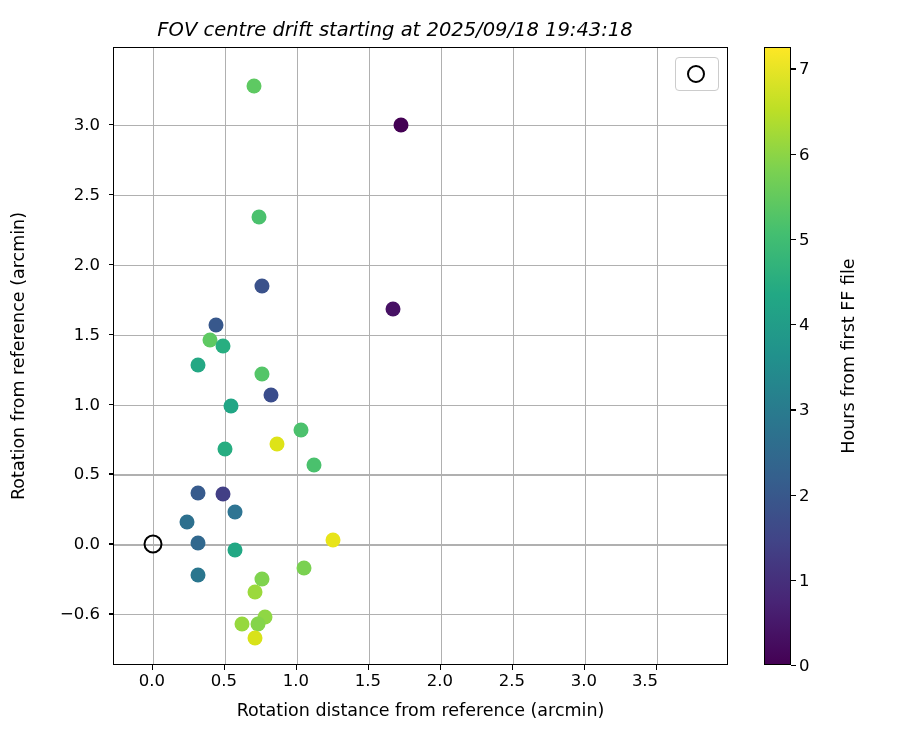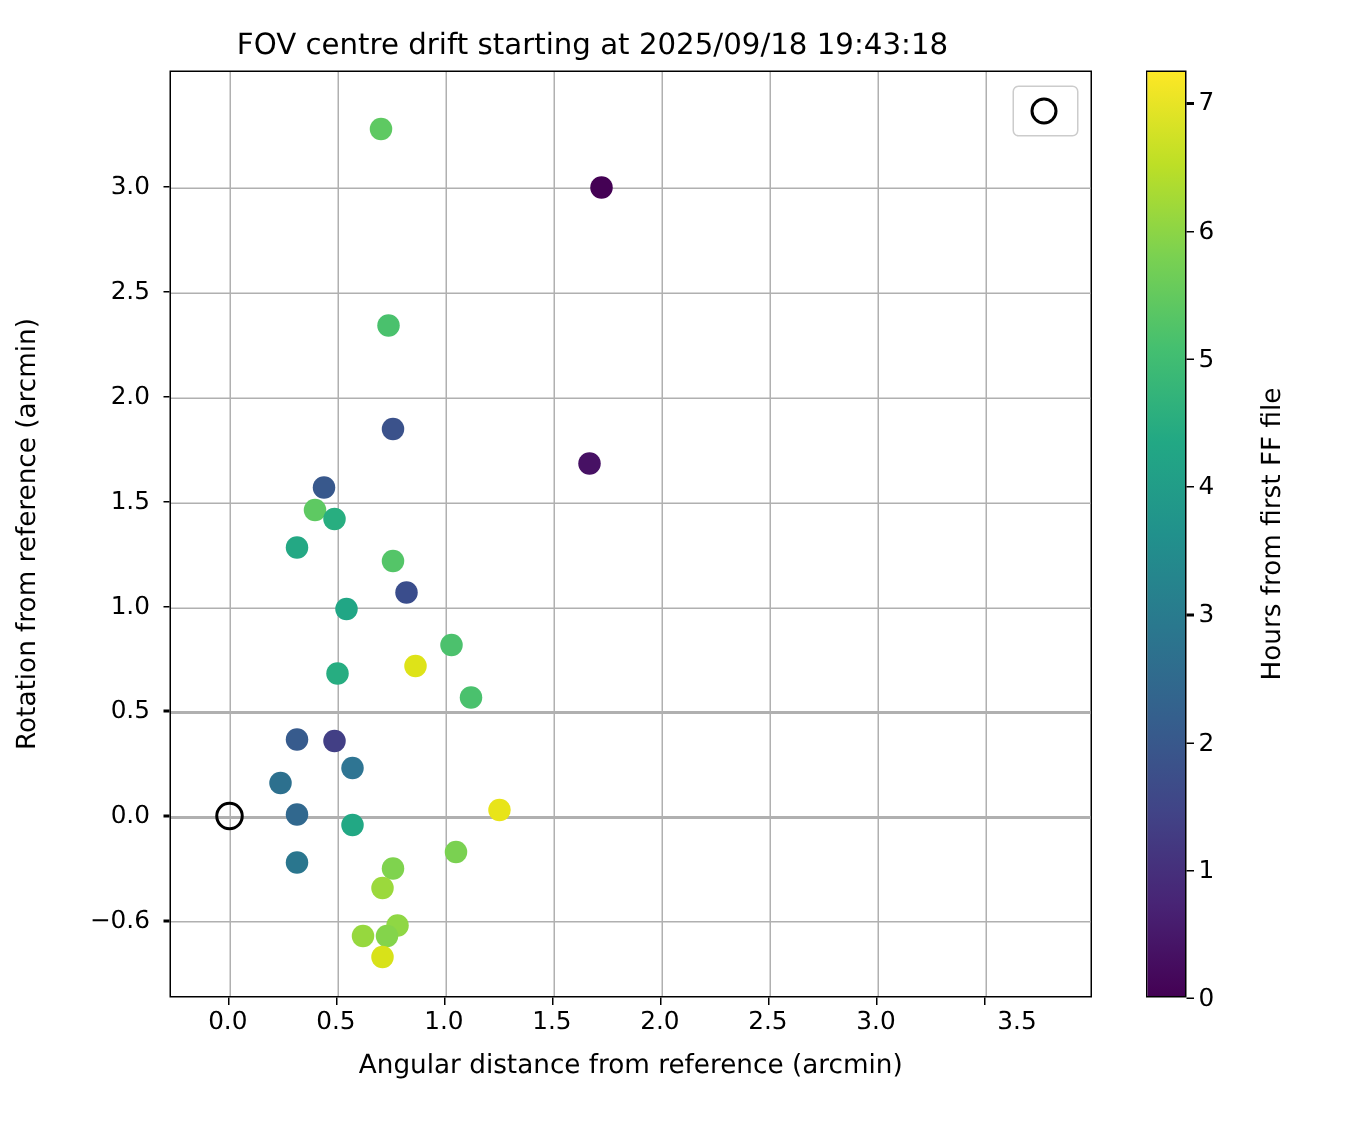--- a/index.html
+++ b/index.html
@@ -19,20 +19,21 @@
   
   #chart-title {
     position: absolute;
     left: 0;
     top: 18px;
     width: 790px;
     text-align: center;
     font-size: 19.5px;
     color: #000000;
     white-space: nowrap;
+    font-style: italic;
   }
 
   
   #plot-area {
     position: absolute;
     left: 113px;
     top: 47px;
     width: 615px;
     height: 618px;
     border: 1.3px solid #000000;
@@ -275,42 +276,42 @@
       <div class="xtick-label" style="left: 295.916px;">1.0</div>
       <div class="xtick-mark" style="left: 367.93px;"></div>
       <div class="xtick-label" style="left: 367.93px;">1.5</div>
       <div class="xtick-mark" style="left: 439.944px;"></div>
       <div class="xtick-label" style="left: 439.944px;">2.0</div>
       <div class="xtick-mark" style="left: 511.958px;"></div>
       <div class="xtick-label" style="left: 511.958px;">2.5</div>
       <div class="xtick-mark" style="left: 583.972px;"></div>
       <div class="xtick-label" style="left: 583.972px;">3.0</div>
       <div class="xtick-mark" style="left: 655.986px;"></div>
-      <div class="xtick-label" style="left: 678px;">3.5</div>
+      <div class="xtick-label" style="left: 645px;">3.5</div>
     </div>
   <div id="y-ticks">
       <div class="ytick-mark" style="top: 613.267px;"></div>
       <div class="ytick-label" style="top: 613.267px;">−0.6</div>
       <div class="ytick-mark" style="top: 543.357px;"></div>
       <div class="ytick-label" style="top: 543.357px;">0.0</div>
       <div class="ytick-mark" style="top: 473.448px;"></div>
       <div class="ytick-label" style="top: 473.448px;">0.5</div>
       <div class="ytick-mark" style="top: 403.538px;"></div>
       <div class="ytick-label" style="top: 403.538px;">1.0</div>
       <div class="ytick-mark" style="top: 333.629px;"></div>
       <div class="ytick-label" style="top: 333.629px;">1.5</div>
       <div class="ytick-mark" style="top: 263.719px;"></div>
       <div class="ytick-label" style="top: 263.719px;">2.0</div>
       <div class="ytick-mark" style="top: 193.81px;"></div>
       <div class="ytick-label" style="top: 193.81px;">2.5</div>
       <div class="ytick-mark" style="top: 123.9px;"></div>
       <div class="ytick-label" style="top: 123.9px;">3.0</div>
     </div>
 
-  <div id="xlabel">Angular distance from reference (arcmin)</div>
+  <div id="xlabel">Rotation distance from reference (arcmin)</div>
   <div id="ylabel">Rotation from reference (arcmin)</div>
 
   <div id="colorbar">
     <div id="colorbar-gradient" style="background: linear-gradient(to top, rgb(68, 1, 84), rgb(72, 36, 117), rgb(65, 68, 135), rgb(53, 95, 141), rgb(42, 120, 142), rgb(33, 145, 140), rgb(34, 168, 132), rgb(68, 191, 112), rgb(122, 209, 81), rgb(189, 223, 38), rgb(253, 231, 37));"></div>
   </div>
   <div id="cb-ticks">
       <div class="cbtick-mark" style="top: 665px;"></div>
       <div class="cbtick-label" style="top: 665px;">0</div>
       <div class="cbtick-mark" style="top: 579.759px;"></div>
       <div class="cbtick-label" style="top: 579.759px;">1</div>

